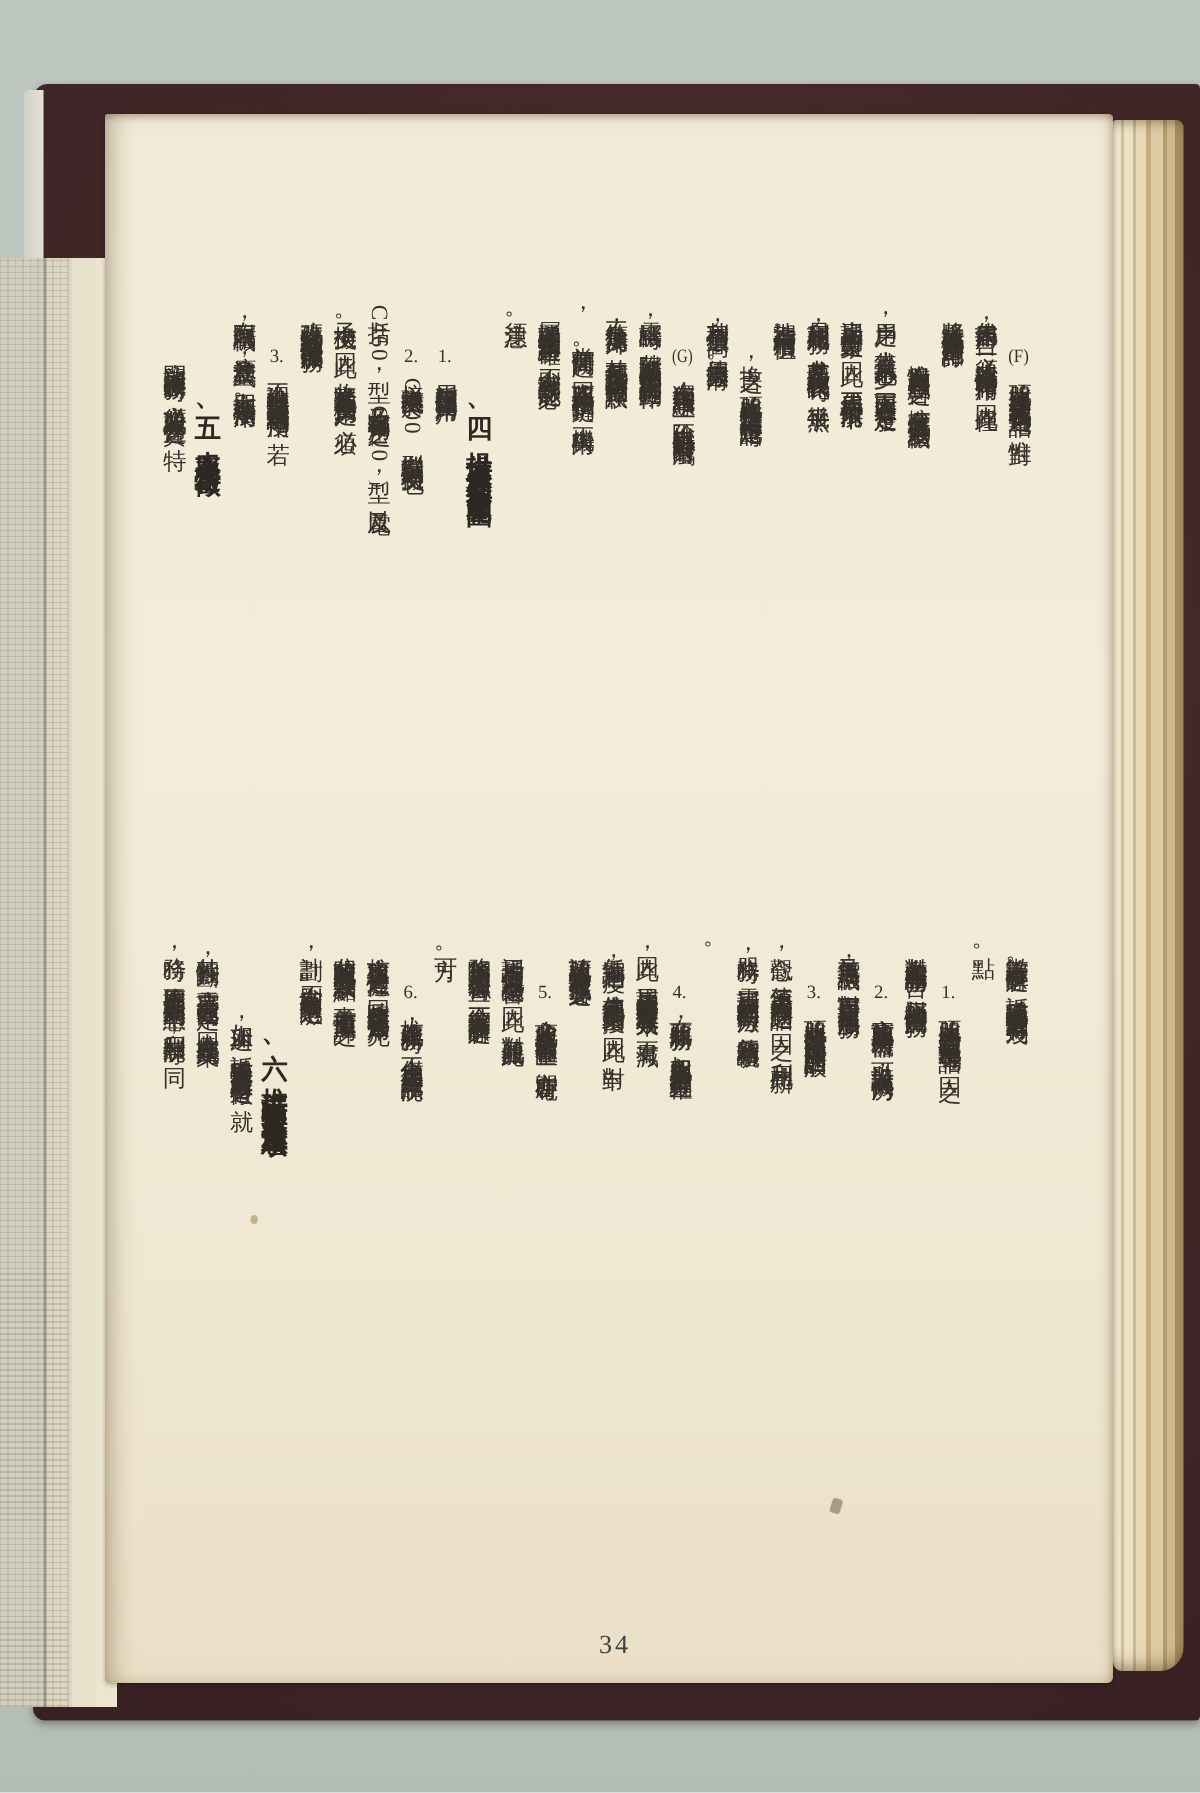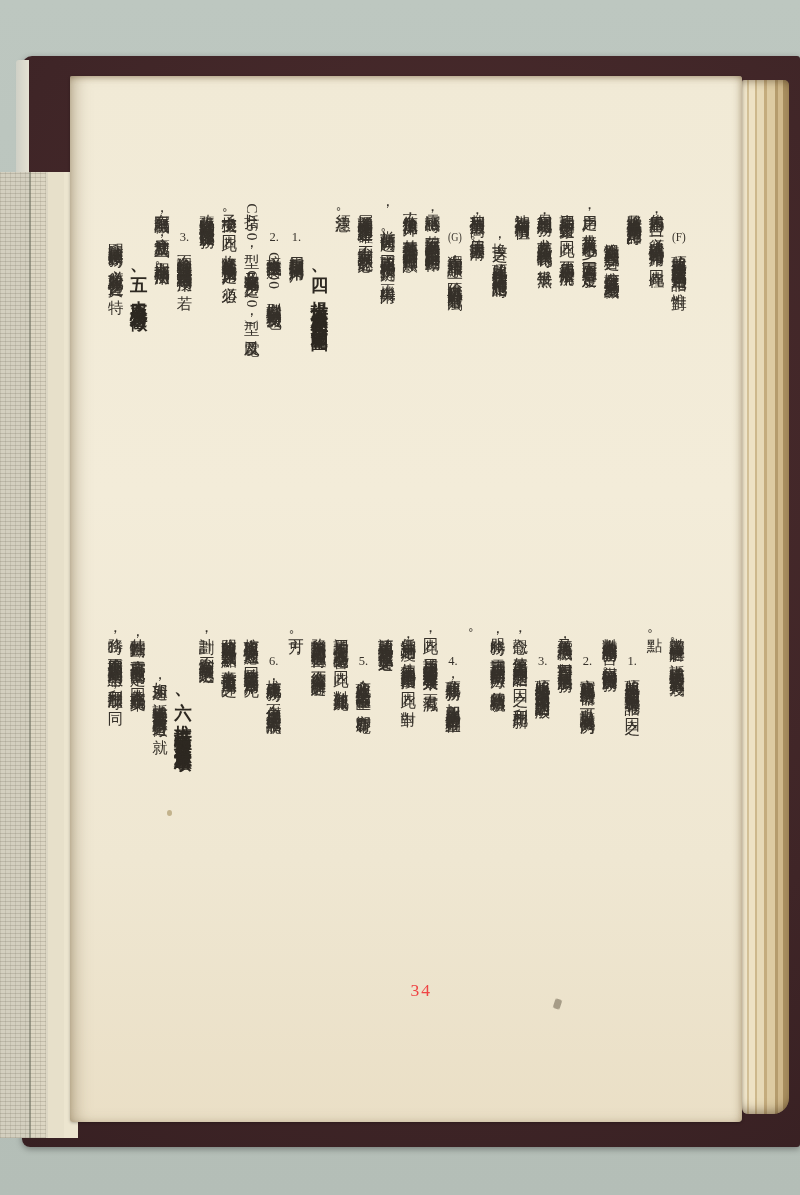--- a/index.html
+++ b/index.html
@@ -55,22 +55,22 @@
     font-size:15.5px;letter-spacing:1.2px;color:var(--ink,#36312a);
   }
   #band-top{left:92px;top:202px;width:598px;height:412px;}
   #band-bottom{left:90px;top:626px;width:598px;height:416px;}
   .col{line-height:22.4px;height:100%;box-sizing:border-box;}
   .col.p{padding-top:29px;}
   .col.q{padding-top:44px;}
   .col.h{padding-top:62px;font-weight:bold;font-size:17.5px;letter-spacing:2.6px;line-height:24px;color:#2d2821;}
   .tcy{text-combine-upright:all;font-size:12.5px;letter-spacing:0;}
   .page-number{
-    position:absolute;left:388px;top:980px;width:44px;text-align:right;
-    font-size:17.5px;letter-spacing:2px;color:#ef4444;
+    position:absolute;left:388px;top:1086px;width:44px;text-align:center;
+    font-size:17.5px;letter-spacing:2px;color:#404040;
   }
   .smudge{
     position:absolute;left:554px;top:999px;width:7px;height:10px;
     background:rgba(80,68,50,.45);border-radius:2px;
     transform:rotate(18deg);filter:blur(.4px);
   }
   .speck{
     position:absolute;left:97px;top:734px;width:5px;height:6px;
     background:rgba(150,125,70,.5);border-radius:50%;filter:blur(.3px);
   }

